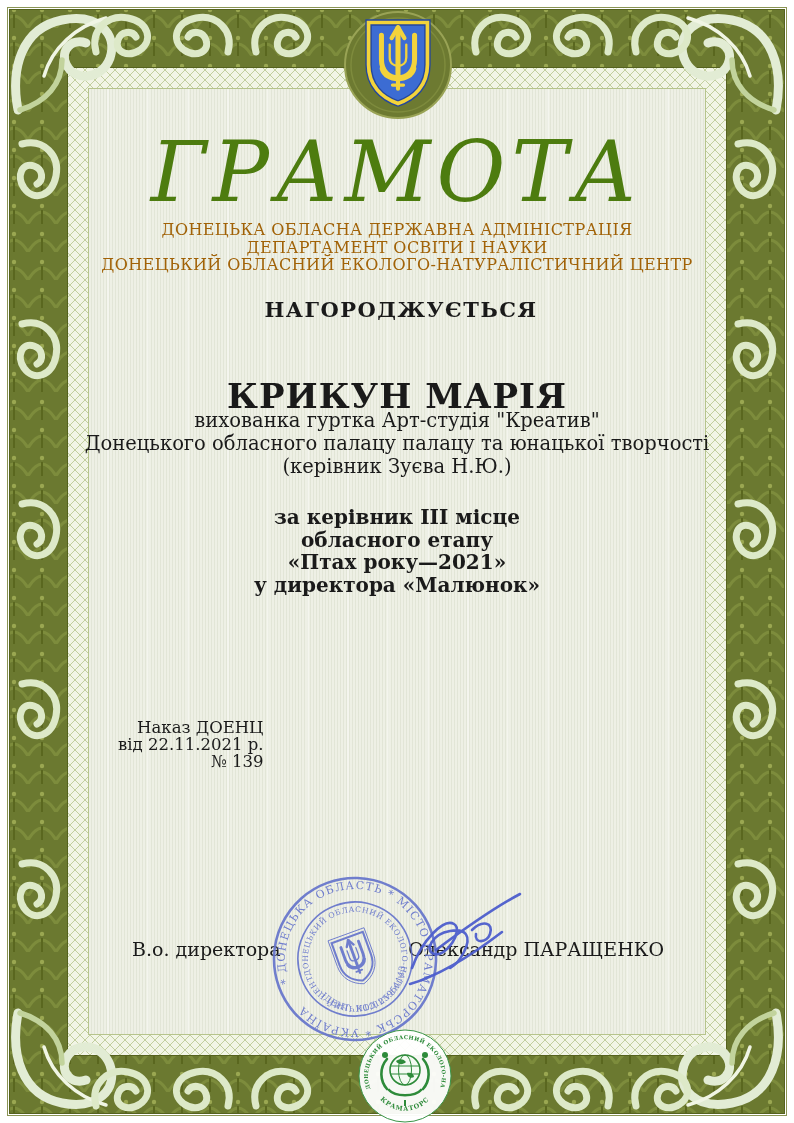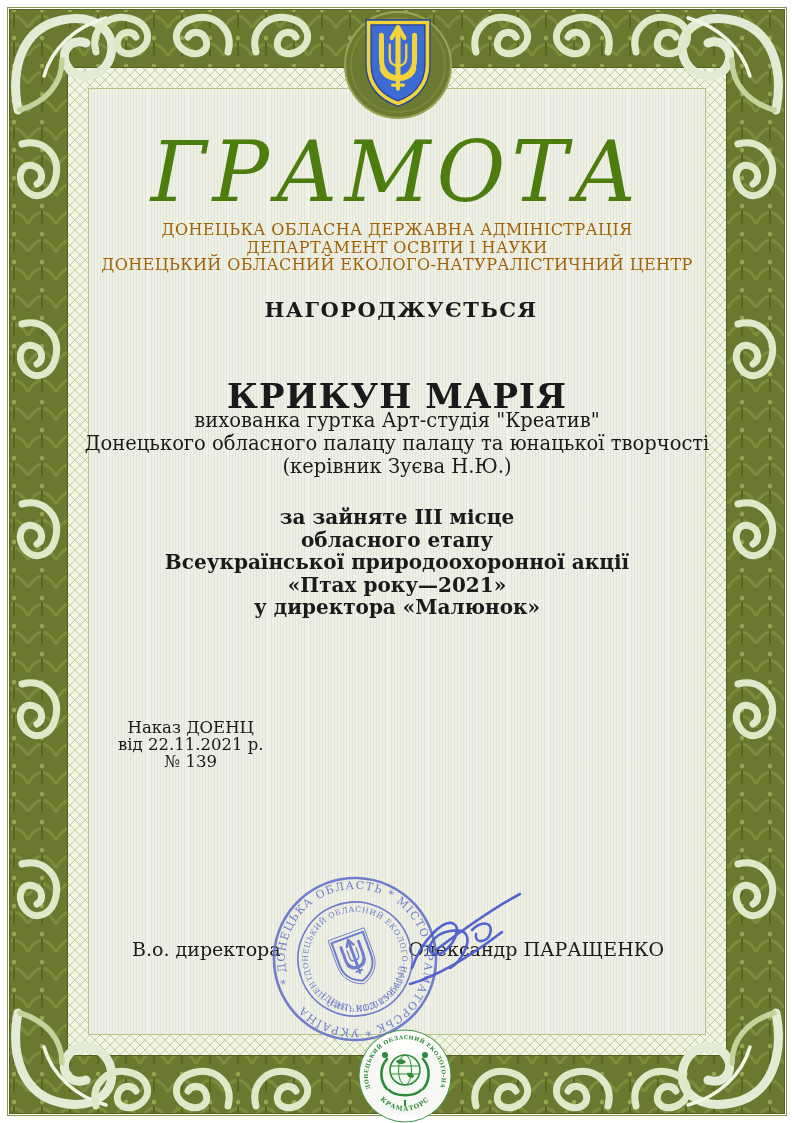--- a/index.html
+++ b/index.html
@@ -31,21 +31,21 @@
   .org{position:absolute;left:80px;right:80px;top:221px;text-align:center;
        font-size:16px;line-height:17.5px;letter-spacing:0.4px;color:#a16207;}
   .awarded{position:absolute;left:8px;right:0;top:297px;text-align:center;
        font-weight:bold;font-size:21px;letter-spacing:1.5px;}
   .name{position:absolute;left:0;right:0;top:348px;text-align:center;
        font-weight:bold;font-size:34px;letter-spacing:1px;margin-top:28px;}
   .details{position:absolute;left:60px;right:60px;top:409px;text-align:center;
        font-size:19.5px;line-height:23px;}
   .reason{position:absolute;left:80px;right:80px;top:506px;text-align:center;
        font-weight:bold;font-size:20px;line-height:22.6px;}
-  .order{position:absolute;left:118px;top:720px;text-align:center;
+  .order{position:absolute;left:118px;top:720px;text-align:right;
        font-size:16.5px;line-height:16.8px;}
   .sig-label{position:absolute;left:132px;top:938px;font-size:19px;}
   .sig-name{position:absolute;right:130px;top:938px;font-size:19px;}
 </style>
 </head>
 <body>
 
 <div class="page">
 
   <div class="paper"></div>
@@ -151,23 +151,22 @@
 
   <div class="name">КРИКУН МАРІЯ</div>
 
   <div class="details">
     <div>вихованка гуртка Арт-студія "Креатив"</div>
     <div>Донецького обласного палацу палацу та юнацької творчості</div>
     <div>(керівник Зуєва Н.Ю.)</div>
   </div>
 
   <div class="reason">
-    <div>за зайняте ІІІ місце</div>
+    <div>за керівник ІІІ місце</div>
     <div>обласного етапу</div>
-    <div>Всеукраїнської природоохоронної акції</div>
     <div>«Птах року—2021»</div>
     <div>у директора «Малюнок»</div>
   </div>
 
   <div class="order">
     <div>Наказ ДОЕНЦ</div>
     <div>від 22.11.2021 р.</div>
     <div>№ 139</div>
   </div>
 

